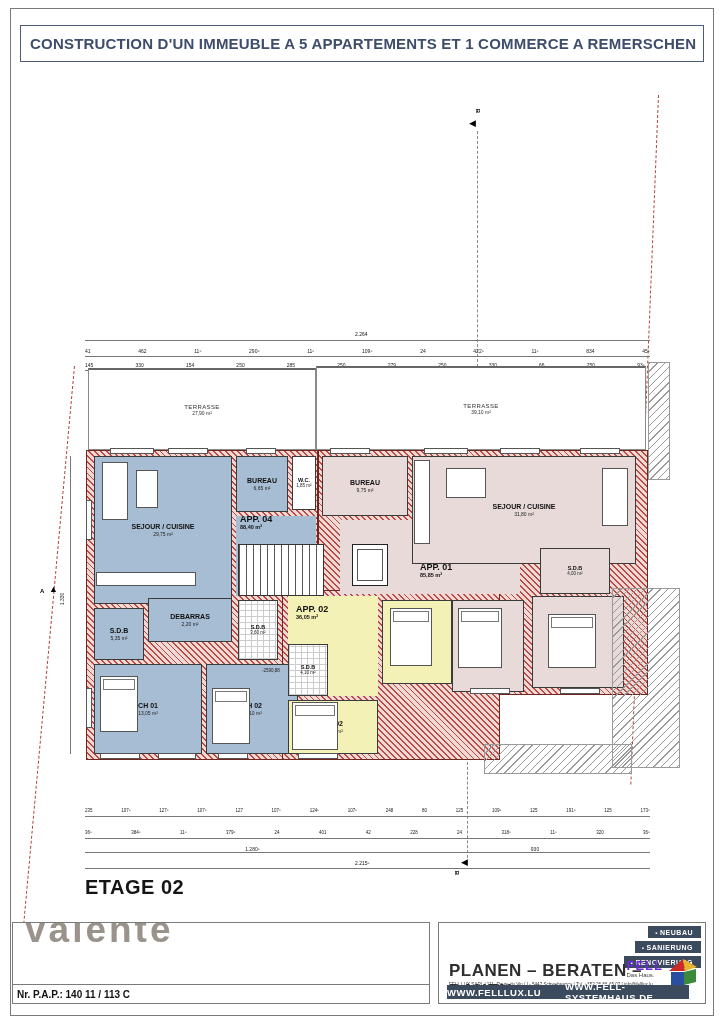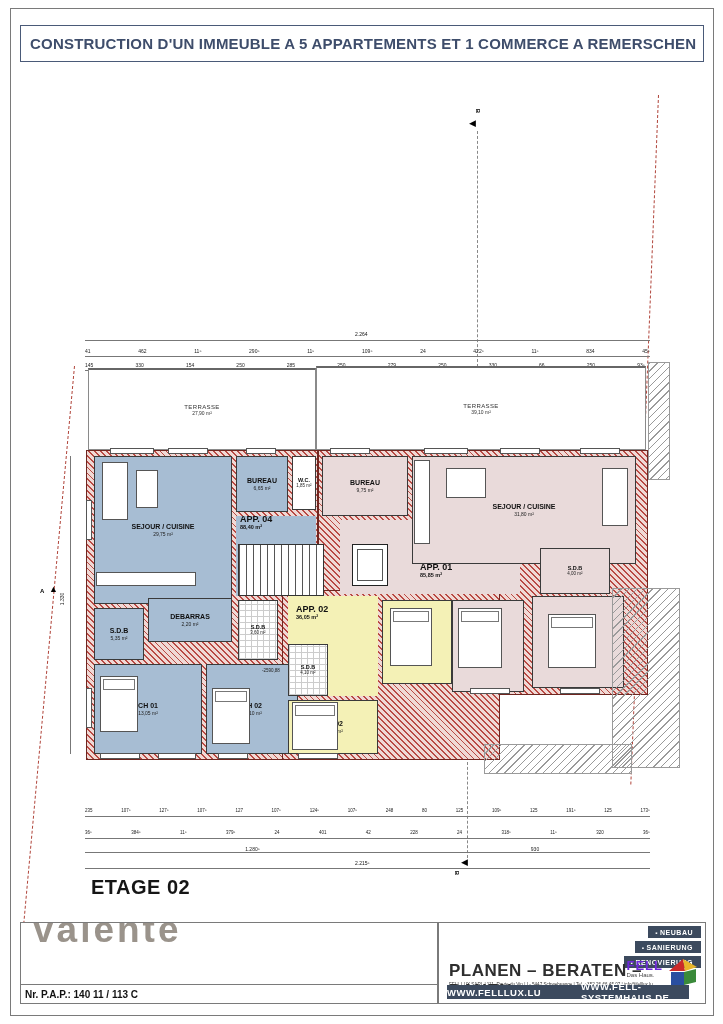--- a/index.html
+++ b/index.html
@@ -47,33 +47,33 @@
   .vdim{border-left:1px solid #777;}
   .vlabel{font-size:5px;color:#222;transform:rotate(-90deg);transform-origin:center;}
   .marker-tri{font-size:9px;color:#000;line-height:1;}
   .marker-letter{font-size:6px;font-weight:700;color:#000;}
   .rot90{transform:rotate(90deg);display:inline-block;}
   .dashed-red{border-left:1px dashed #b0443a;}
   .dash-gray{border-left:1px dashed #888;}
   .gray-hatch{background:repeating-linear-gradient(135deg,#9a9a9a 0 1px,transparent 1px 5.5px);
               border:1px solid #9a9a9a;box-sizing:border-box;}
   .note{font-size:4.5px;color:#222;z-index:7;}
-  .floor-label{font-size:20px;font-weight:600;color:#151515;letter-spacing:.5px;margin-left:6px;}
+  .floor-label{font-size:20px;font-weight:600;color:#151515;letter-spacing:.5px;}
   
   .fbox{border:1px solid #7a7a7a;box-sizing:border-box;background:#fff;}
   .valente{font-size:37px;color:#9a938b;letter-spacing:3px;font-weight:700;line-height:.8;}
   .arch-sub{font-size:12.5px;color:#8a847c;letter-spacing:3.5px;margin-top:1px;}
   .pap-line{font-size:10px;color:#111;font-weight:700;}
   .badges{display:flex;flex-direction:column;align-items:flex-end;gap:3px;}
   .badge{background:#3c4a5e;color:#fff;font-size:7px;font-weight:700;letter-spacing:.5px;
          padding:2.5px 8px 2.5px 7px;}
   .badge::before{content:"▪  ";font-size:6px;}
   .slogan{font-size:17px;font-weight:700;color:#2e2e2e;letter-spacing:.5px;}
   .addr{font-size:4.6px;color:#333;}
-  .webbar{background:#3c4a5e;color:#fff;display:flex;justify-content:space-between;gap:40px;
+  .webbar{background:#3c4a5e;color:#fff;display:flex;justify-content:space-between;gap:24px;
           align-items:center;font-weight:700;font-size:9.5px;letter-spacing:.5px;}
   .fell-word{font-size:13px;font-weight:800;color:#6d28d9;letter-spacing:1px;line-height:1;}
   .fell-sub{font-size:6px;color:#444;}
 </style>
 </head>
 <body>
 
 <div id="sheet">
 
   <div class="abs outer-frame"></div>
@@ -310,21 +310,21 @@
       <span>36⁵</span>
     </div>
   <div class="abs dimline" style="left:85px;top:838px;width:565px;"></div>
   <div class="abs dimseg" style="left:85px;top:846px;width:335px;">1.280⁵</div>
   <div class="abs dimseg" style="left:420px;top:846px;width:230px;">930</div>
   <div class="abs f5" style="left:355px;top:860px;">2.215⁵</div>
   <div class="abs dimline" style="left:85px;top:868px;width:565px;"></div>
 
   <div class="abs floor-label" style="left:85px;top:876px;">ETAGE 02</div>
 
-  <div class="abs fbox" style="left:20px;top:922px;width:418px;height:82px;overflow:hidden;">
+  <div class="abs fbox" style="left:12px;top:922px;width:418px;height:82px;overflow:hidden;">
     <div style="margin:-8px 0 0 12px;">
       <div class="valente">valente</div>
     </div>
     <div style="position:absolute;left:0;right:0;bottom:18px;border-top:1px solid #7a7a7a;"></div>
     <div class="pap-line" style="position:absolute;left:4px;bottom:3px;">Nr. P.A.P.: 140  11 / 113 C</div>
   </div>
 
   <div class="abs fbox" style="left:438px;top:922px;width:268px;height:82px;">
     <div class="badges" style="position:absolute;right:4px;top:3px;">
         <span class="badge">NEUBAU</span>

